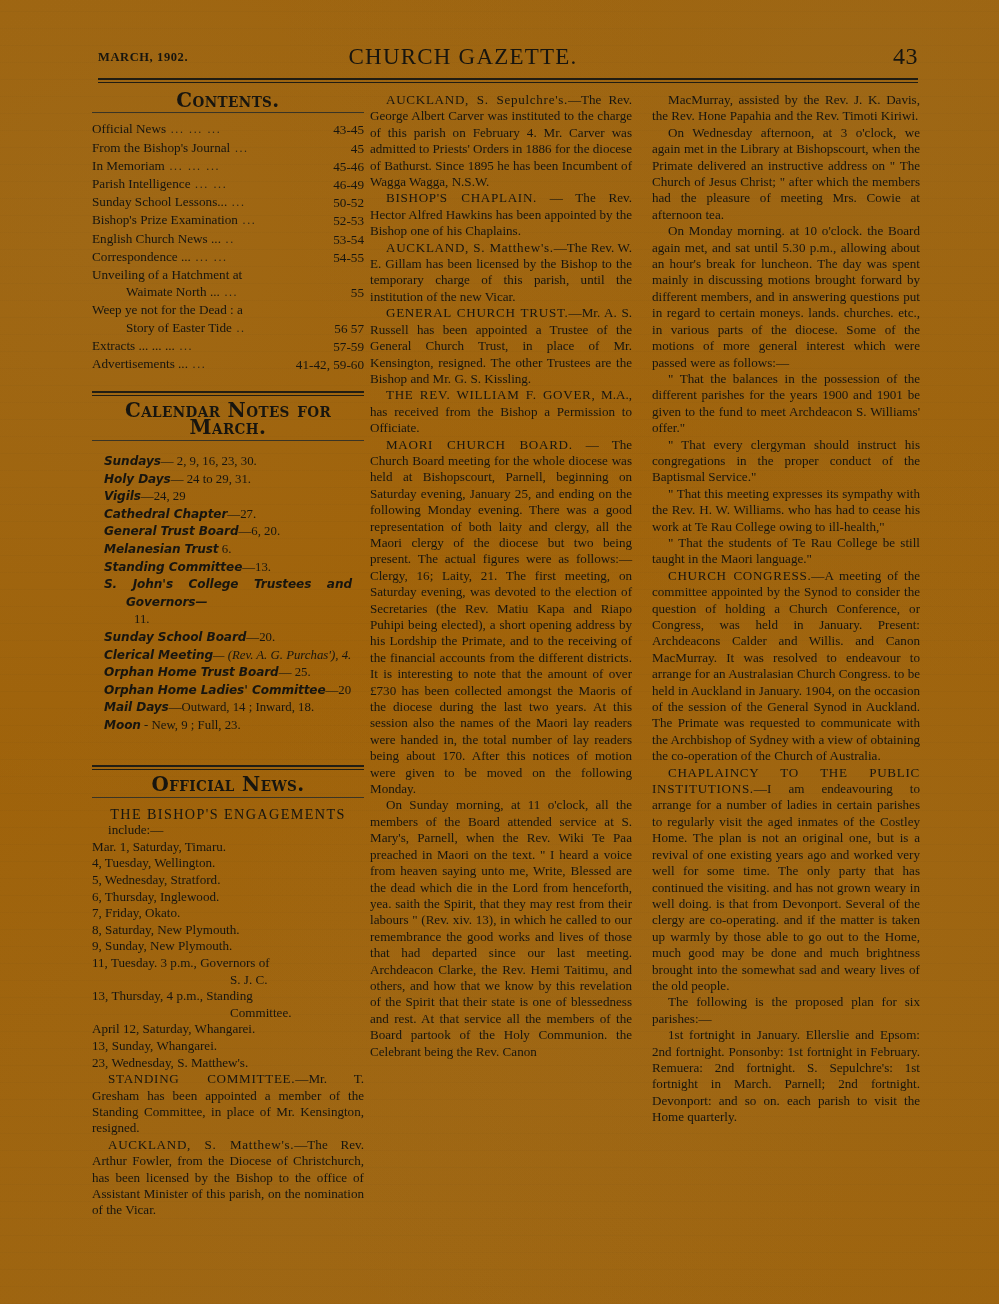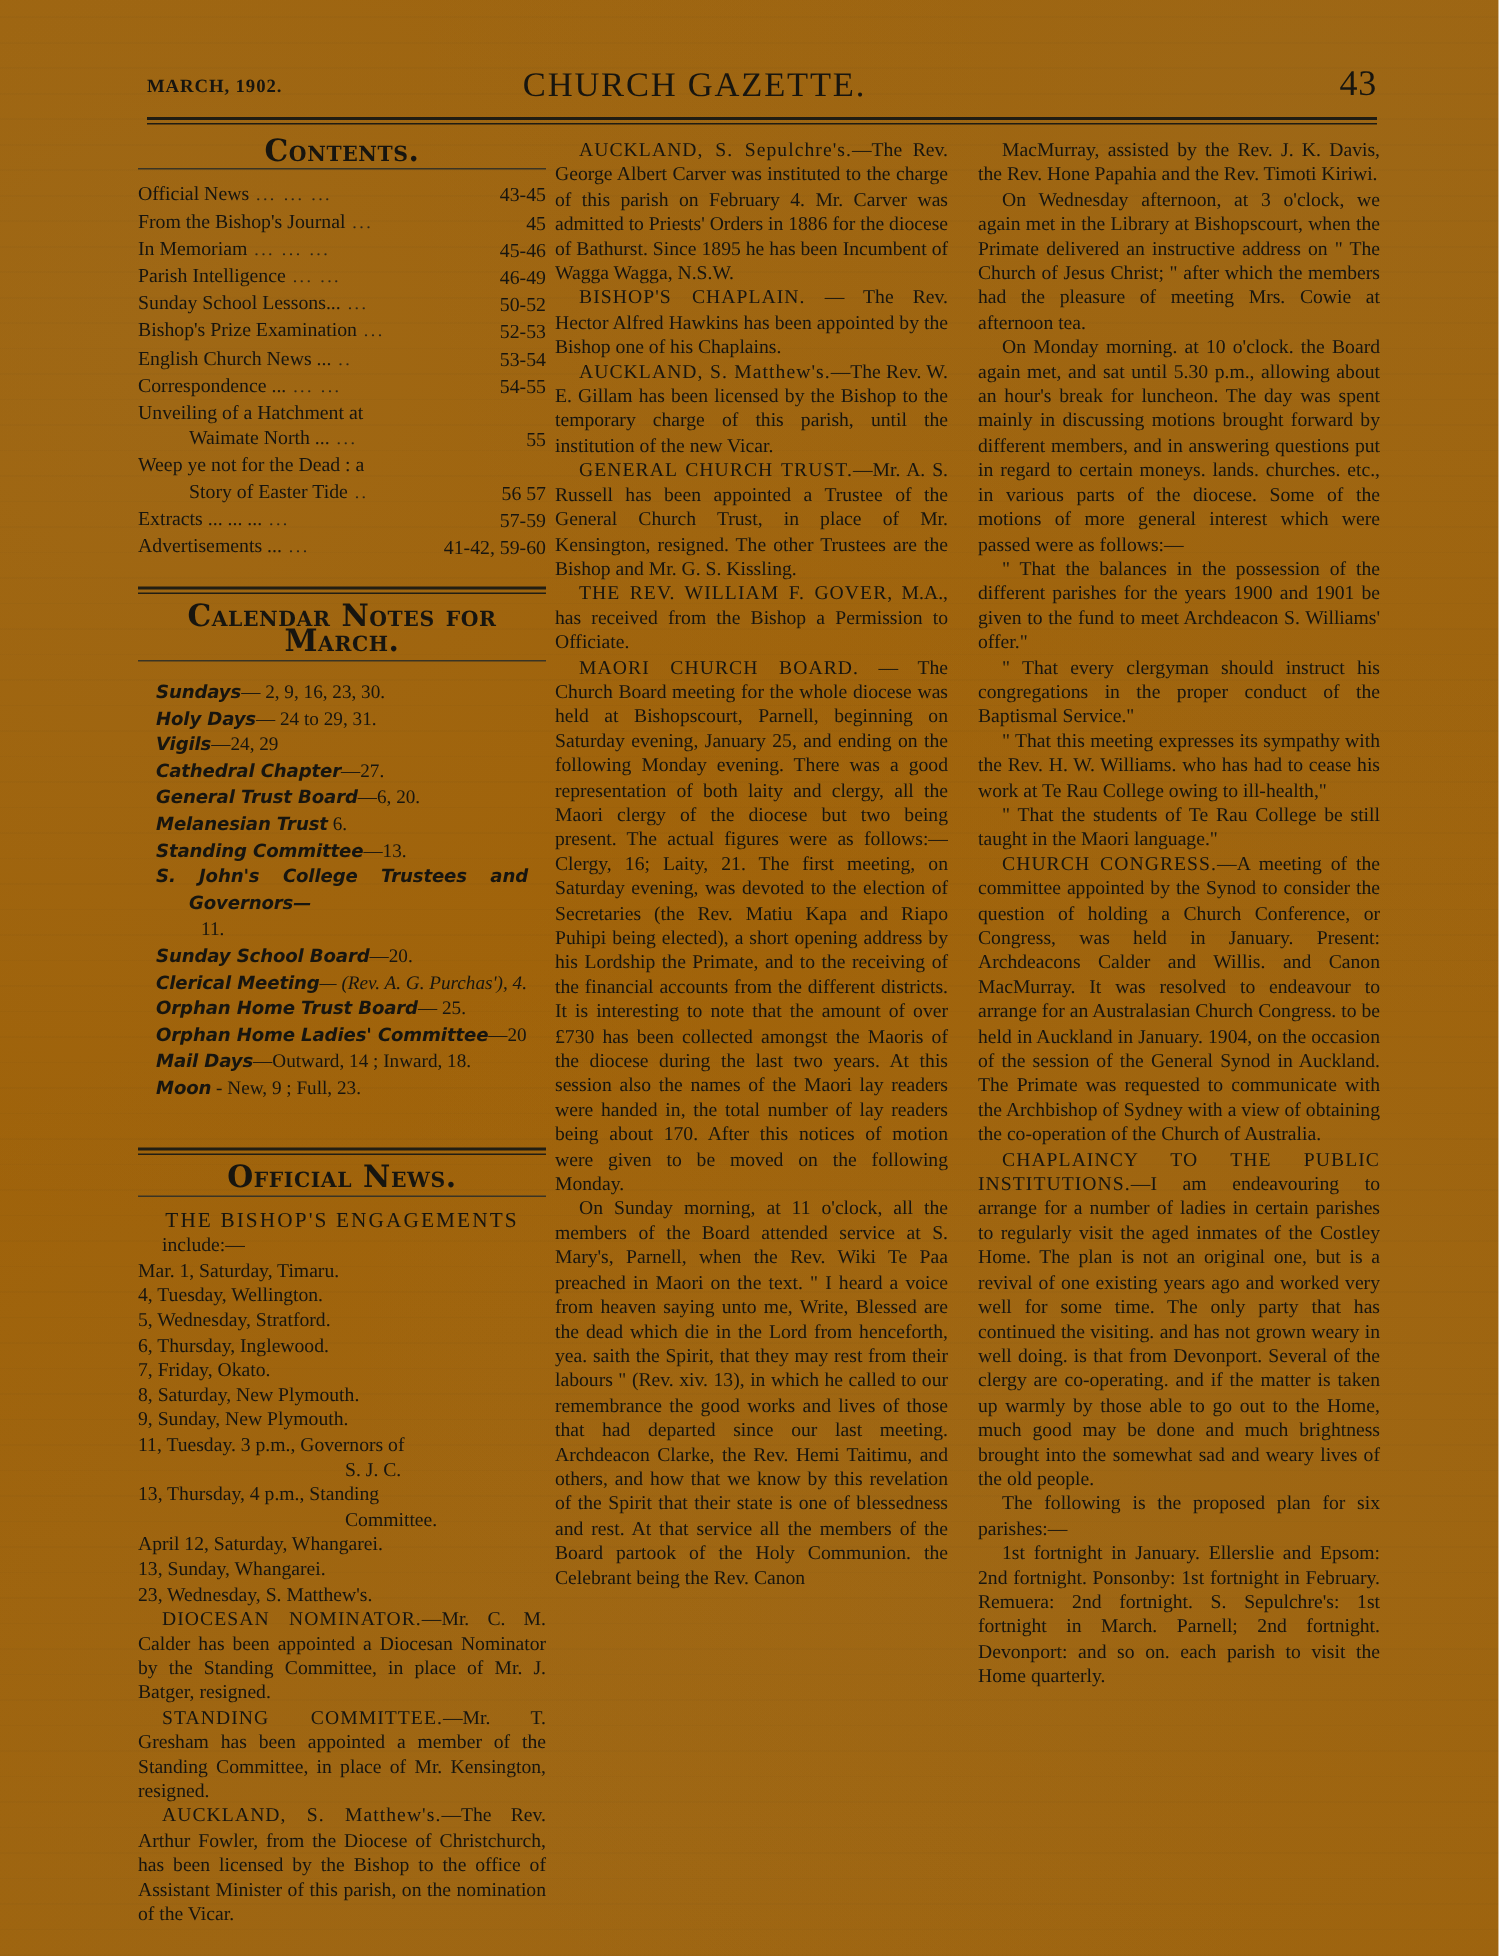--- a/index.html
+++ b/index.html
@@ -328,21 +328,20 @@
           <li><span>8, </span><span>Saturday, New Plymouth.</span></li>
           <li><span>9, </span><span>Sunday, New Plymouth.</span></li>
           <li><span>11, </span><span>Tuesday. 3 p.m., Governors of</span><span class="engage-cont">S. J. C.</span></li>
           <li><span>13, </span><span>Thursday, 4  p.m., Standing</span><span class="engage-cont">Committee.</span></li>
           <li><span>April 12, </span><span>Saturday, Whangarei.</span></li>
           <li><span>13, </span><span>Sunday, Whangarei.</span></li>
           <li><span>23, </span><span>Wednesday, S. Matthew's.</span></li>
         </ul>
 
     <div id="left-paragraphs">
-          <p class="blk"><span class="allcaps">DIOCESAN NOMINATOR.</span><span>—Mr. C. M. Calder has been appointed a Diocesan Nominator by the Standing Committee, in place of Mr. J. Batger, resigned.</span></p>
           <p class="blk"><span class="allcaps">STANDING COMMITTEE.</span><span>—Mr. T. Gresham has been appointed a member of the Standing Committee, in place of Mr. Kensington, resigned.</span></p>
           <p class="blk"><span class="allcaps">AUCKLAND, S. Matthew's.</span><span>—The Rev. Arthur Fowler, from the Diocese of Christchurch, has been licensed by the Bishop to the office of Assistant Minister of this parish, on the nomination of the Vicar.</span></p>
         </div>
   </div>
 
   <div class="col col-mid">
     <div id="mid-paragraphs">
           <p class="blk"><span class="allcaps">AUCKLAND,  S.  Sepulchre's.</span><span>—The Rev. George Albert Carver was instituted to the charge of this parish on February 4.   Mr. Carver was admitted to Priests' Orders in 1886 for the diocese of Bathurst.   Since 1895 he has been Incumbent of Wagga Wagga, N.S.W.</span></p>
           <p class="blk"><span class="allcaps">BISHOP'S  CHAPLAIN.</span><span> — The Rev. Hector Alfred Hawkins has been appointed by the Bishop one of his Chaplains.</span></p>
           <p class="blk"><span class="allcaps">AUCKLAND, S. Matthew's.</span><span>—The Rev. W. E. Gillam has been licensed by the Bishop to the temporary charge of this parish, until the institution of the new Vicar.</span></p>

